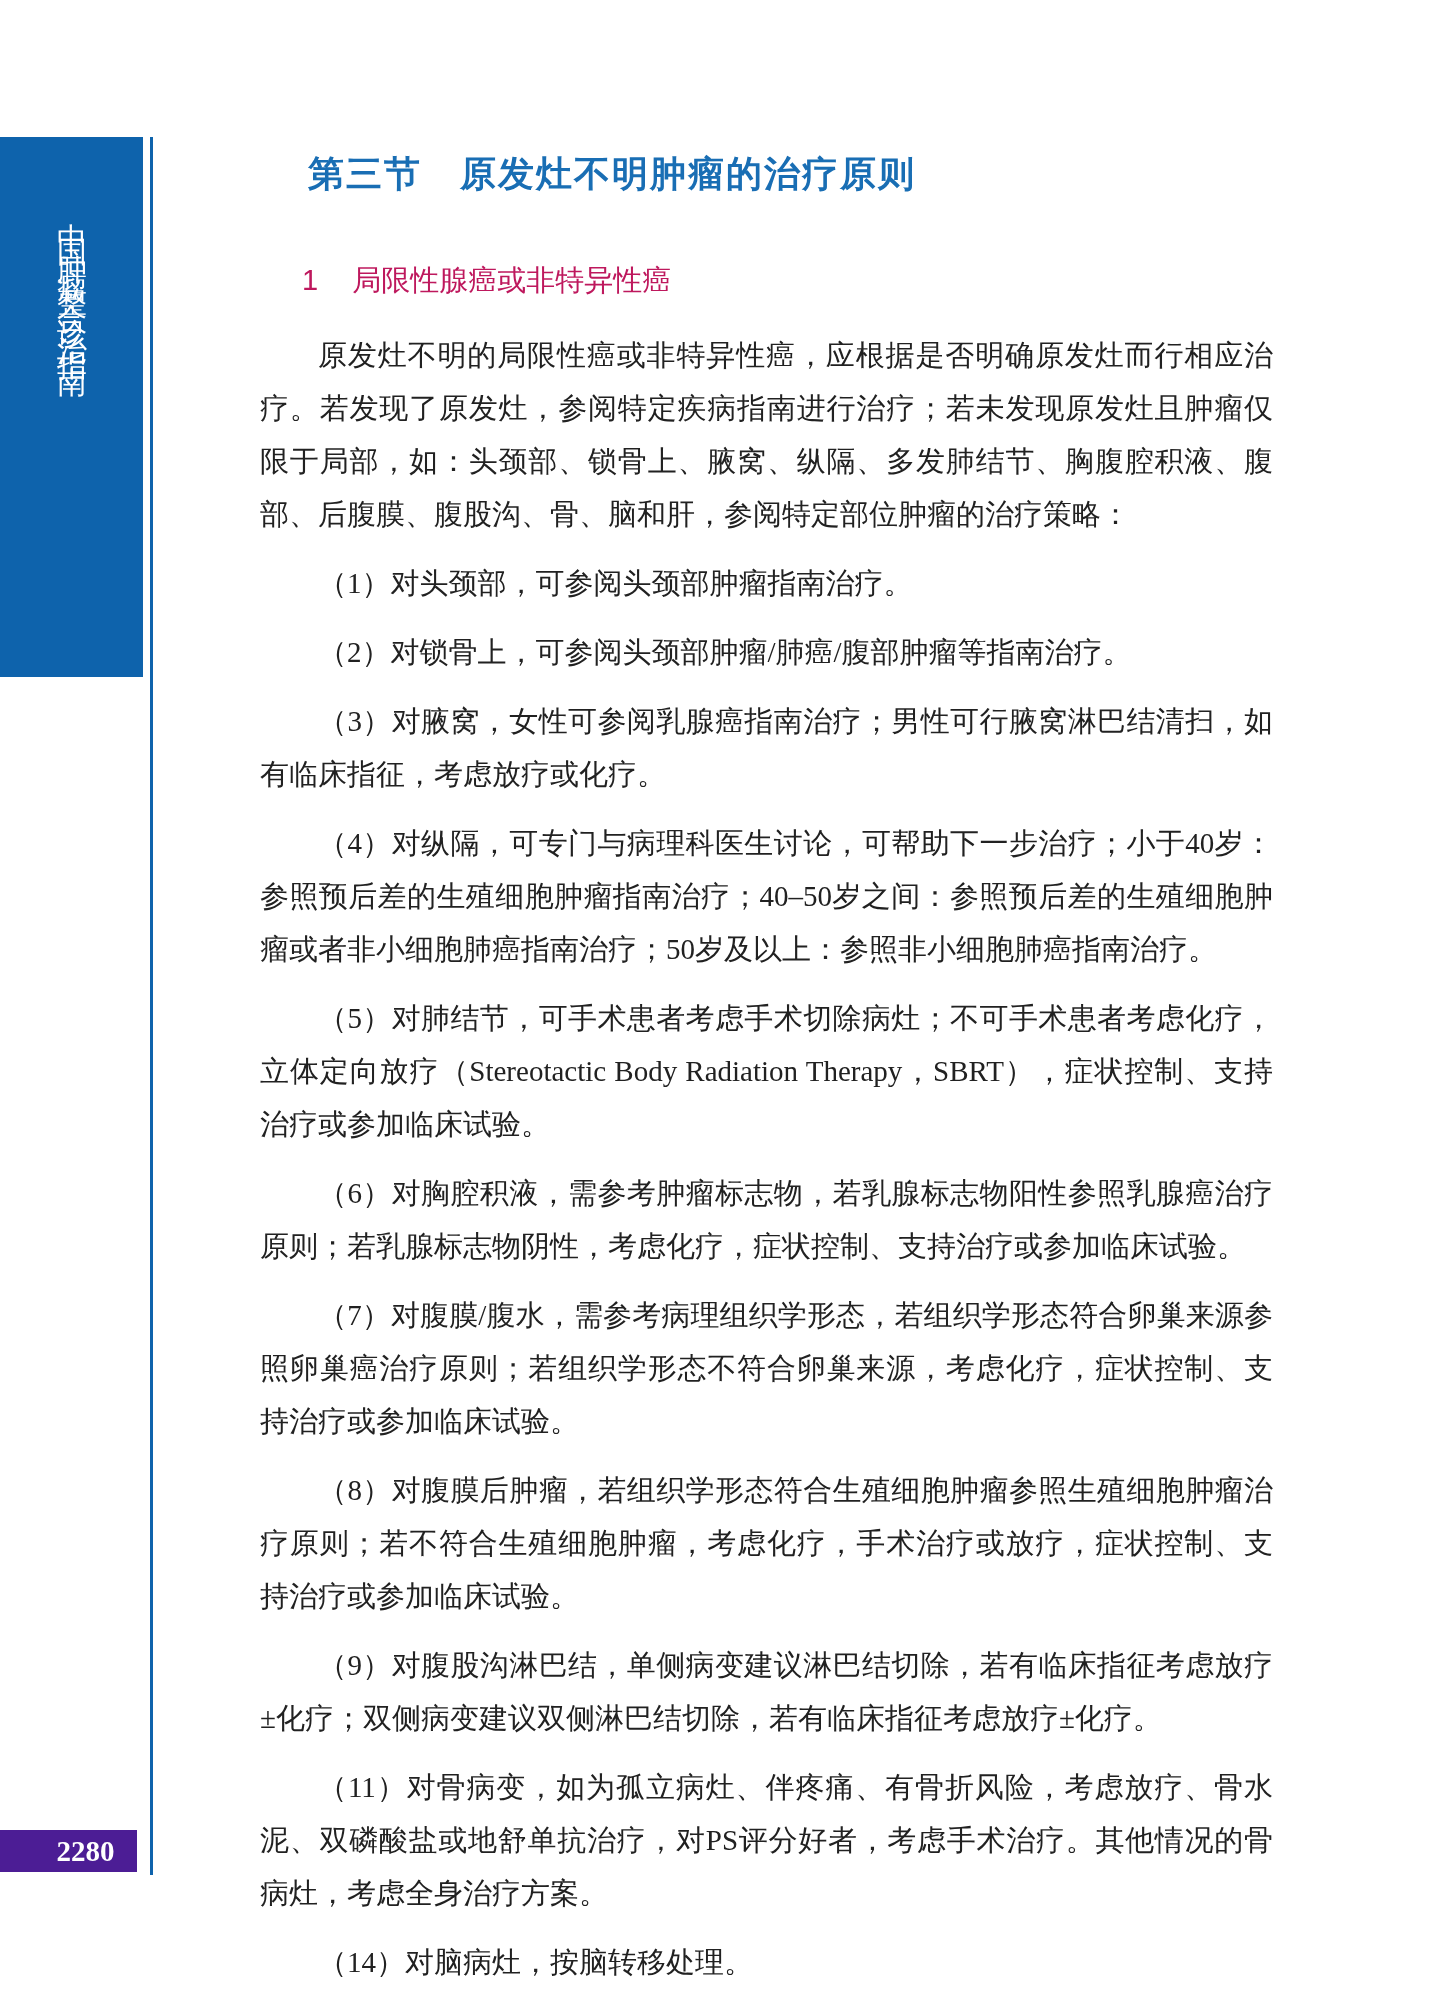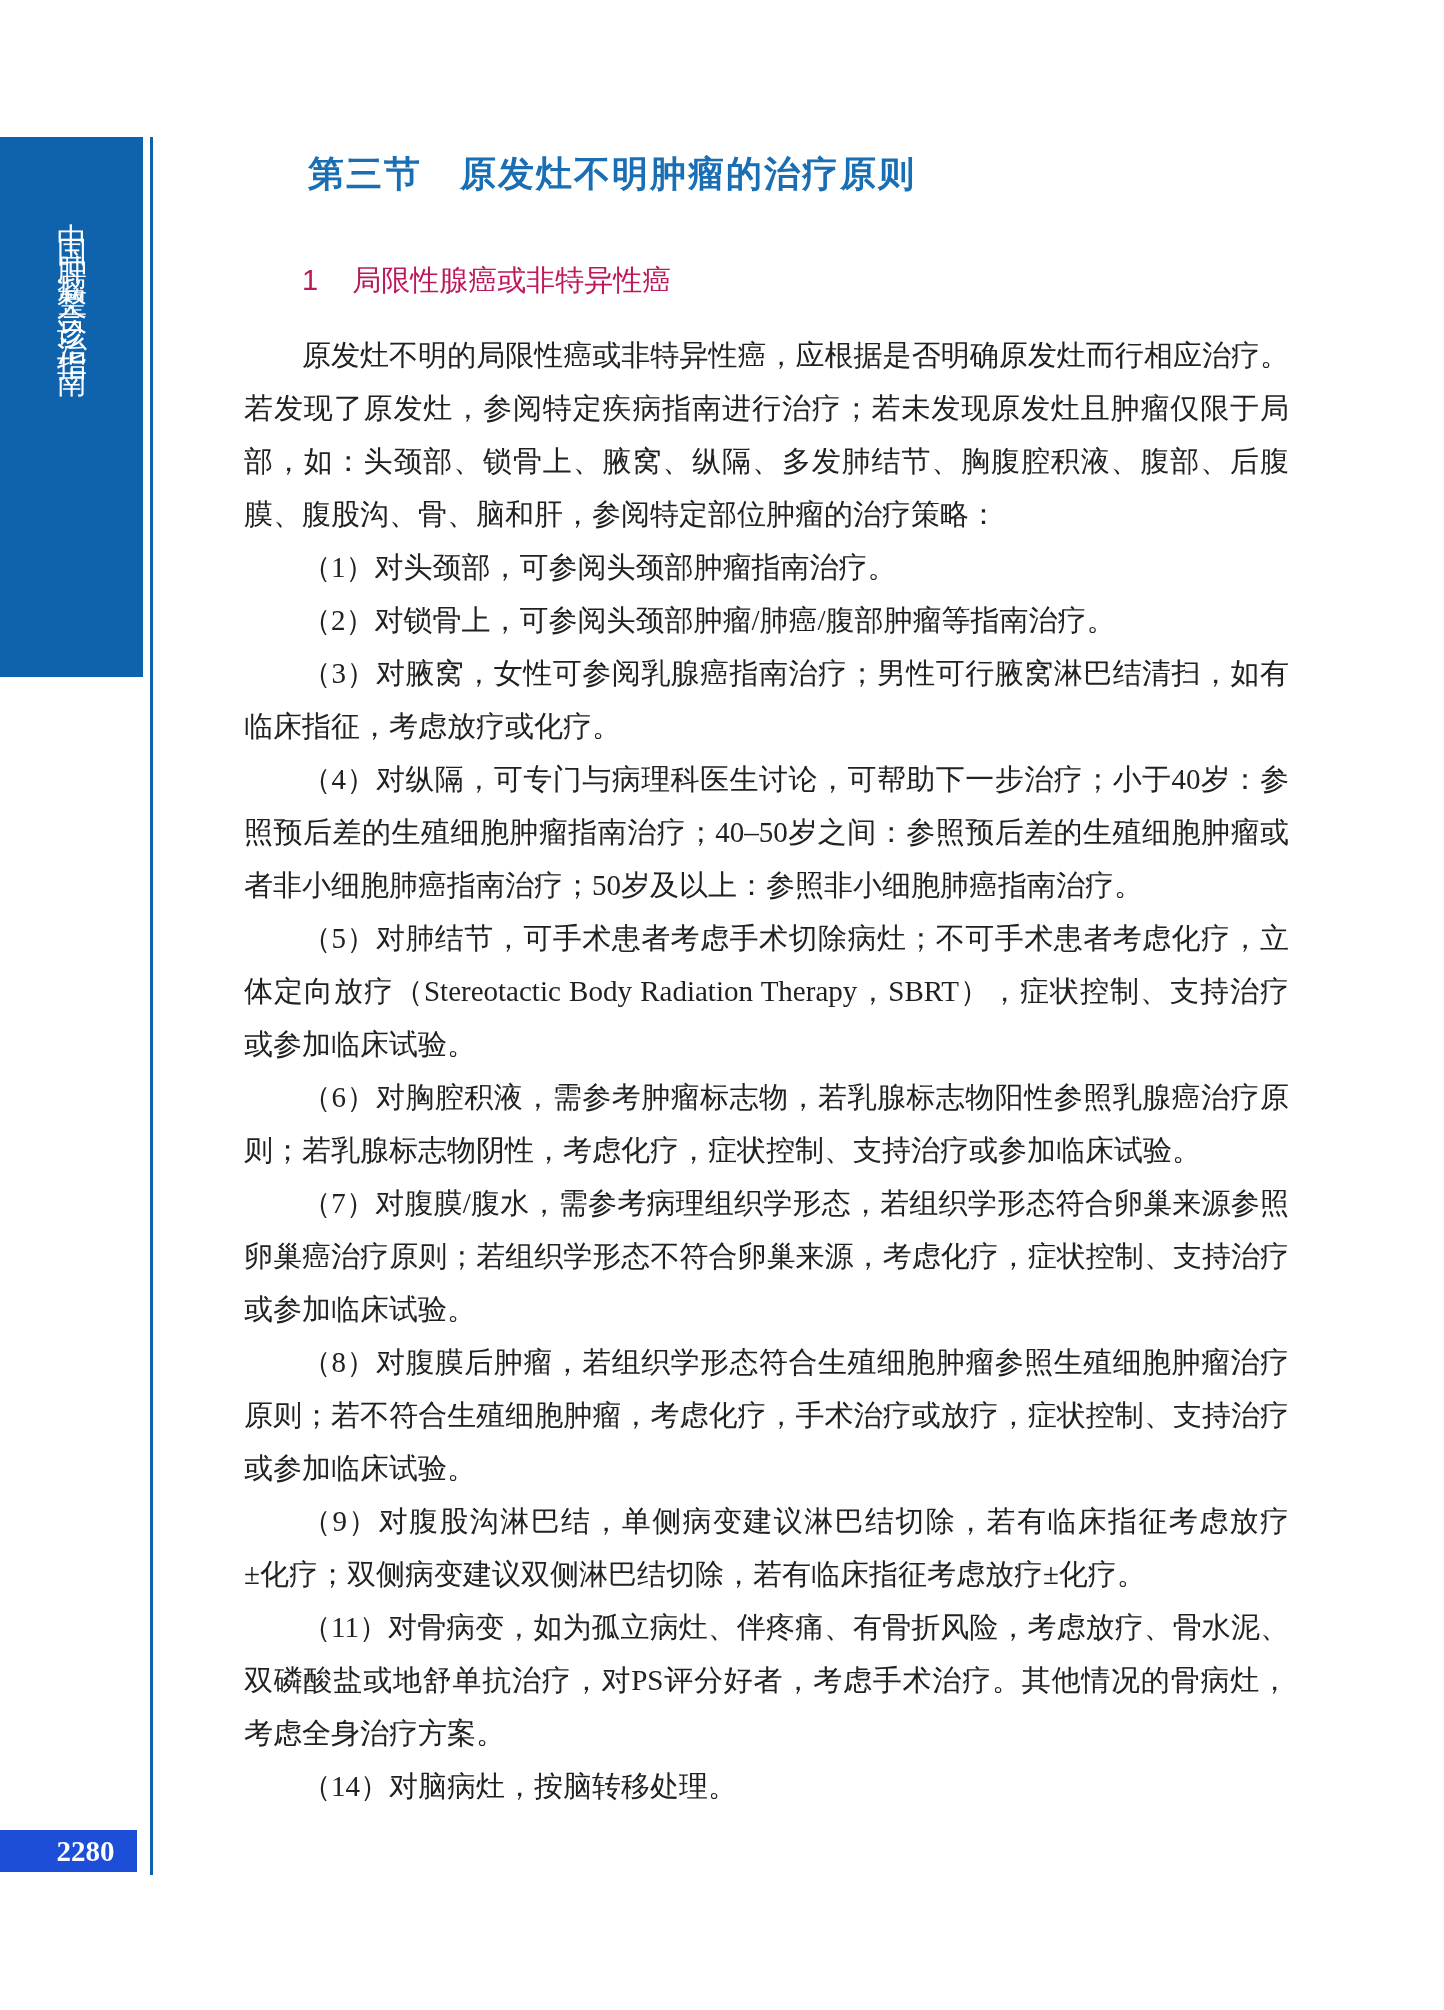--- a/index.html
+++ b/index.html
@@ -27,21 +27,21 @@
     font-family:"Liberation Sans","DejaVu Sans",sans-serif;
   }
   .side-rule {
     position:absolute; left:150px; top:137px;
     width:3px; height:1738px;
     background:#0e63ac;
   }
   .page-badge {
     position:absolute; left:0; top:1830px;
     width:137px; height:42px;
-    background:#1d4ed8;
+    background:#4c1d95;
     color:#ffffff;
     display:flex; align-items:center; justify-content:center;
     box-sizing:border-box; padding-left:34px;
     font-weight:bold; font-size:29px;
     font-family:"Liberation Serif","DejaVu Serif",serif;
   }
 
   
   .content {
     position:absolute; left:244px; top:0;
@@ -62,21 +62,21 @@
     font-family:"Liberation Sans","DejaVu Sans",sans-serif;
   }
   .sub-num { margin-right:26px; }
   .body-text {
     margin-top:34px;
     font-size:29px;
     line-height:53px;
     color:#212121;
     text-align:justify;
   }
-  .body-text p { margin:0; text-indent:2em; }
+  .body-text p { margin:16px; text-indent:2em; }
 </style>
 </head>
 <body>
 
 <div class="page">
 
   <aside>
     <div class="side-banner">
       <span class="vtext">中国肿瘤整合诊治指南</span>
     </div>

